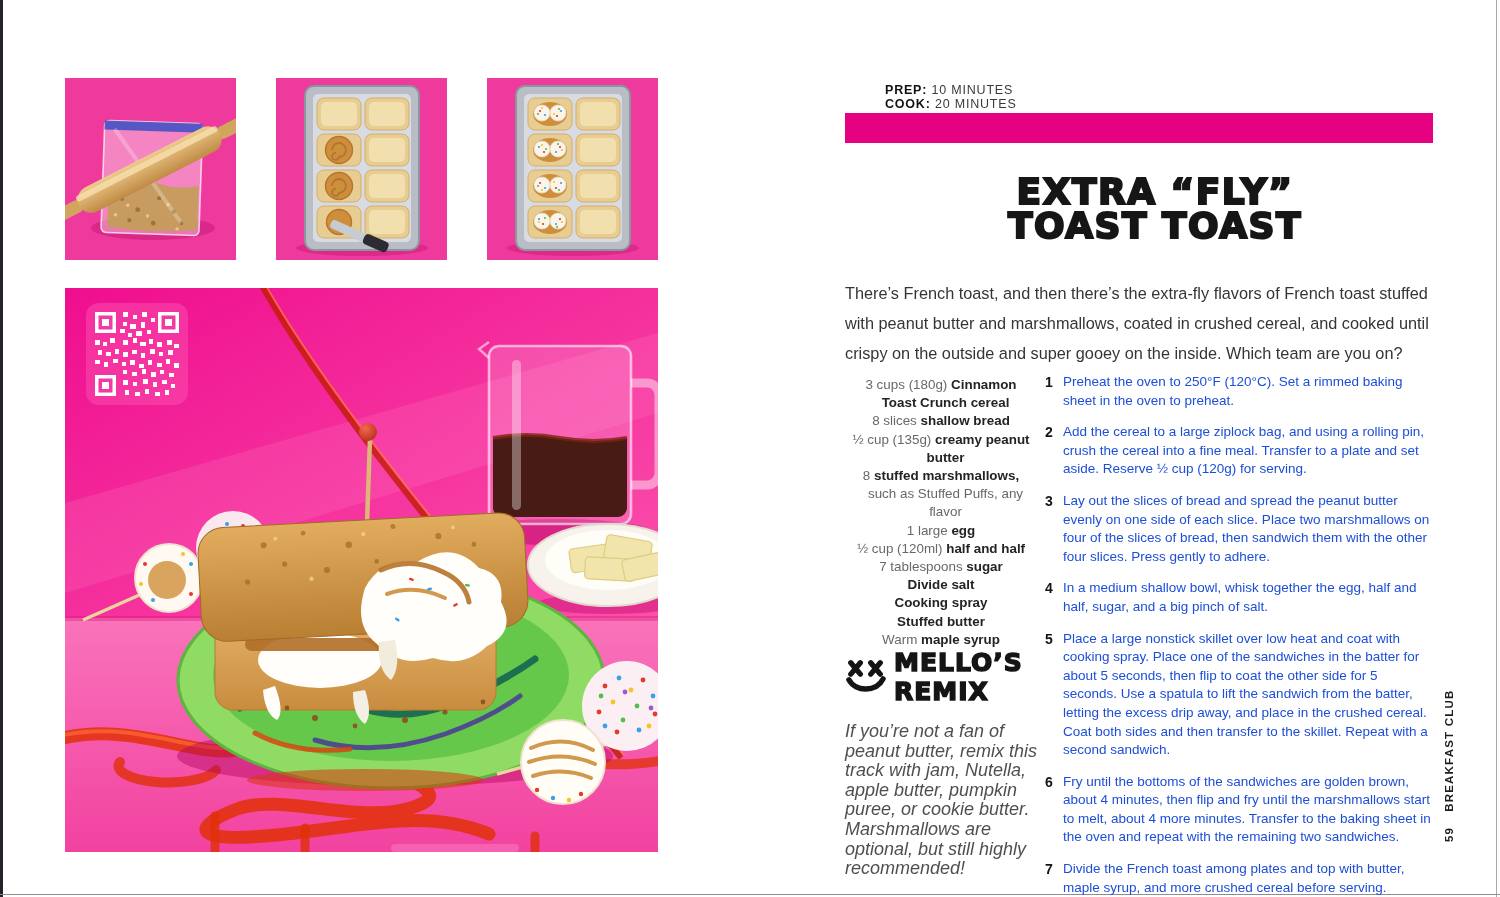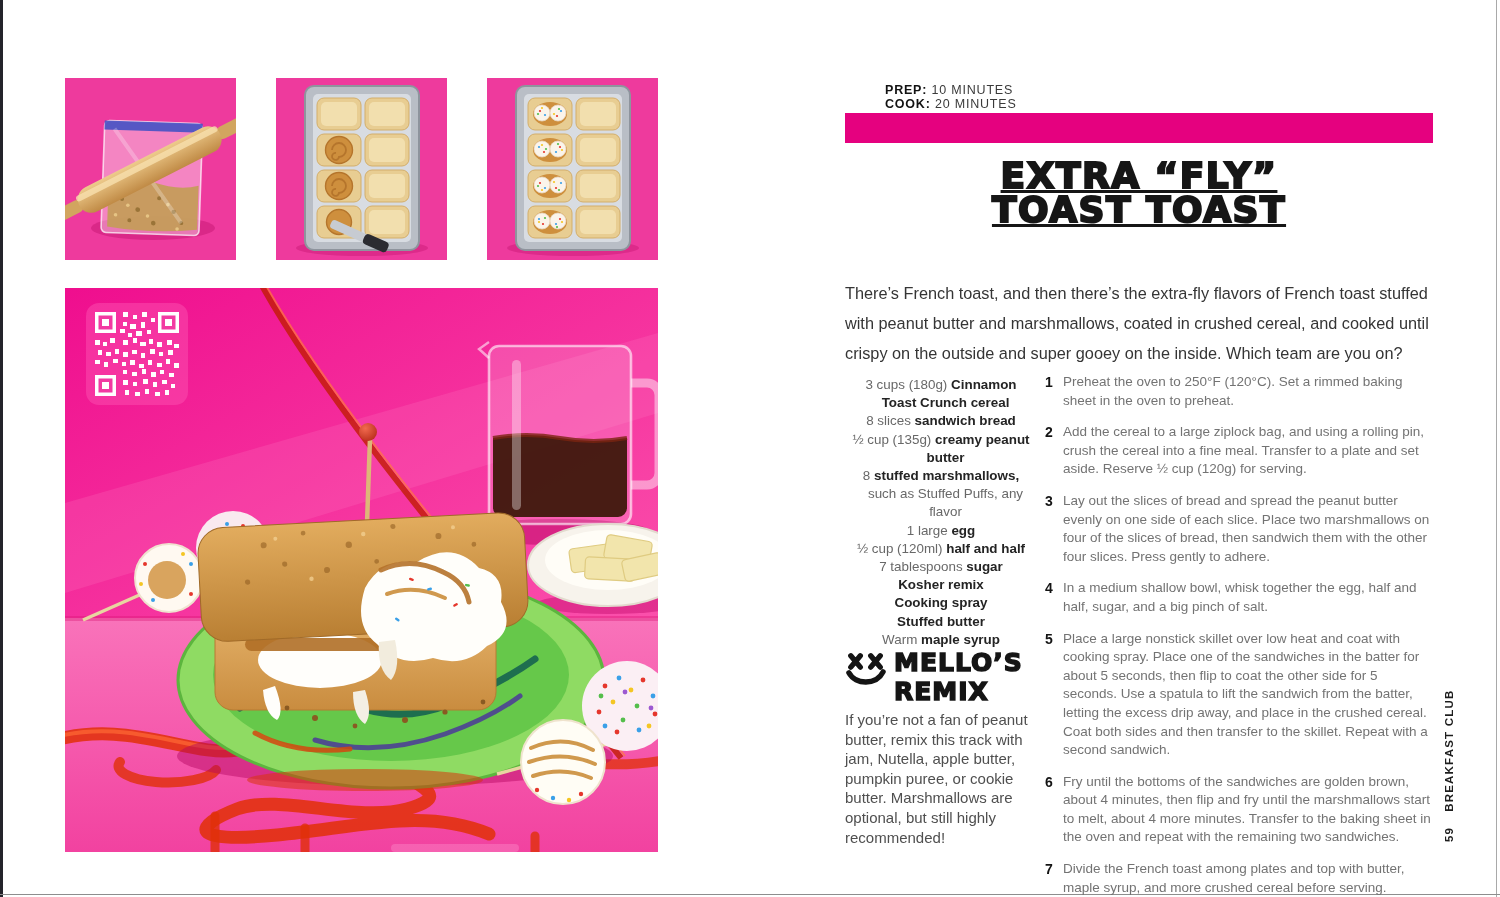--- a/index.html
+++ b/index.html
@@ -21,48 +21,48 @@
   .hero-photo{left:65px;top:288px;width:593px;height:564px;}
 
   
   .right-page{position:absolute;left:845px;top:0;width:588px;height:897px;}
 
   .meta{position:absolute;top:83px;left:0;width:588px;display:flex;justify-content:space-between;
         padding:0 40px;box-sizing:border-box;font-size:12.5px;letter-spacing:.8px;color:#3a3a3a;flex-direction:column;}
   .meta b{color:#121212;font-weight:bold;}
   .accent-bar{position:absolute;top:113px;left:0;width:588px;height:30px;background:#E5017F;}
 
-  .title{position:absolute;top:159px;left:0;width:588px;text-align:center;margin:0;
+  .title{position:absolute;top:159px;left:0;width:588px;text-align:center;margin:16px;
          font-family:"DejaVu Sans","Liberation Sans",sans-serif;font-weight:bold;
-         font-size:36px;line-height:34px;letter-spacing:1.5px;color:#161616;text-decoration:underline;
+         font-size:36px;line-height:34px;letter-spacing:1.5px;color:#161616;
          -webkit-text-stroke:2.1px #161616;}
   .title span{display:block;}
 
   .intro{position:absolute;top:278px;left:0;width:586px;margin:0;
          font-size:16.3px;line-height:30px;color:#353535;}
 
   .cols{position:absolute;top:372px;left:0;width:588px;}
   .ingredients{position:absolute;left:0;top:0;width:184px;list-style:none;margin:4px;padding:0;
                font-size:13.4px;line-height:18.2px;color:#686868;text-align:center;}
   .ingredients li{padding-left:9px;text-indent:-9px;}
   .ingredients b{color:#242424;font-weight:bold;}
 
   .steps{position:absolute;left:200px;top:1px;width:388px;}
   .step{display:flex;margin-bottom:13px;}
   .step .num{min-width:18px;font-weight:bold;font-size:14px;color:#141414;line-height:18.6px;}
-  .step p{margin:0;font-size:13.5px;line-height:18.6px;color:#737373;width:370px;}
+  .step p{margin:0;font-size:13.5px;line-height:18.6px;color:#1d4ed8;width:370px;}
 
   .remix{position:absolute;left:0;top:648px;width:194px;}
-  .remix-head{display:flex;align-items:flex-start;}
+  .remix-head{display:flex;align-items:center;}
   .remix-icon{flex:0 0 auto;margin-top:3px;margin-right:7px;}
   .remix-title{font-family:"DejaVu Sans","Liberation Sans",sans-serif;font-weight:bold;
                font-size:25px;line-height:29px;letter-spacing:1px;color:#151515;
                -webkit-text-stroke:1.5px #151515;}
   .remix-title span{display:block;}
-  .remix-text{margin:4px 0 0 0;font-size:15px;line-height:19.6px;color:#4f4f4f;}
+  .remix-text{margin:16px 0 0 0;font-style:italic;font-size:18px;line-height:19.6px;color:#4f4f4f;}
 
   .spine{position:absolute;left:1384px;top:769px;width:130px;height:16px;
          transform:rotate(-90deg);transform-origin:center;
          display:flex;align-items:center;gap:15px;
          font-size:11.5px;font-weight:bold;letter-spacing:1.2px;color:#1d1d1d;white-space:nowrap;}
 </style>
 </head>
 <body>
 
 <div class="edge-left"></div>
@@ -496,27 +496,27 @@
   <h1 class="title">
     <span>EXTRA “FLY”</span>
     <span>TOAST TOAST</span>
   </h1>
 
   <p class="intro">There’s French toast, and then there’s the extra-fly flavors of French toast stuffed with peanut butter and marshmallows, coated in crushed cereal, and cooked until crispy on the outside and super gooey on the inside. Which team are you on?</p>
 
   <div class="cols">
     <ul class="ingredients">
       <li><span>3 cups (180g) </span><b>Cinnamon Toast Crunch cereal</b><span></span></li>
-      <li><span>8 slices </span><b>sandwich bread</b><span></span></li>
+      <li><span>8 slices </span><b>shallow bread</b><span></span></li>
       <li><span>½ cup (135g) </span><b>creamy peanut butter</b><span></span></li>
       <li><span>8 </span><b>stuffed marshmallows,</b><span> such as Stuffed Puffs, any flavor</span></li>
       <li><span>1 large </span><b>egg</b><span></span></li>
       <li><span>½ cup (120ml) </span><b>half and half</b><span></span></li>
       <li><span>7 tablespoons </span><b>sugar</b><span></span></li>
-      <li><span></span><b>Kosher remix</b><span></span></li>
+      <li><span></span><b>Divide salt</b><span></span></li>
       <li><span></span><b>Cooking spray</b><span></span></li>
       <li><span></span><b>Stuffed butter</b><span></span></li>
       <li><span>Warm </span><b>maple syrup</b><span></span></li>
     </ul>
 
     <div class="steps">
       <div class="step">
           <span class="num">1</span>
           <p>Preheat the oven to 250°F (120°C). Set a rimmed baking sheet in the oven to preheat.</p>
         </div>

